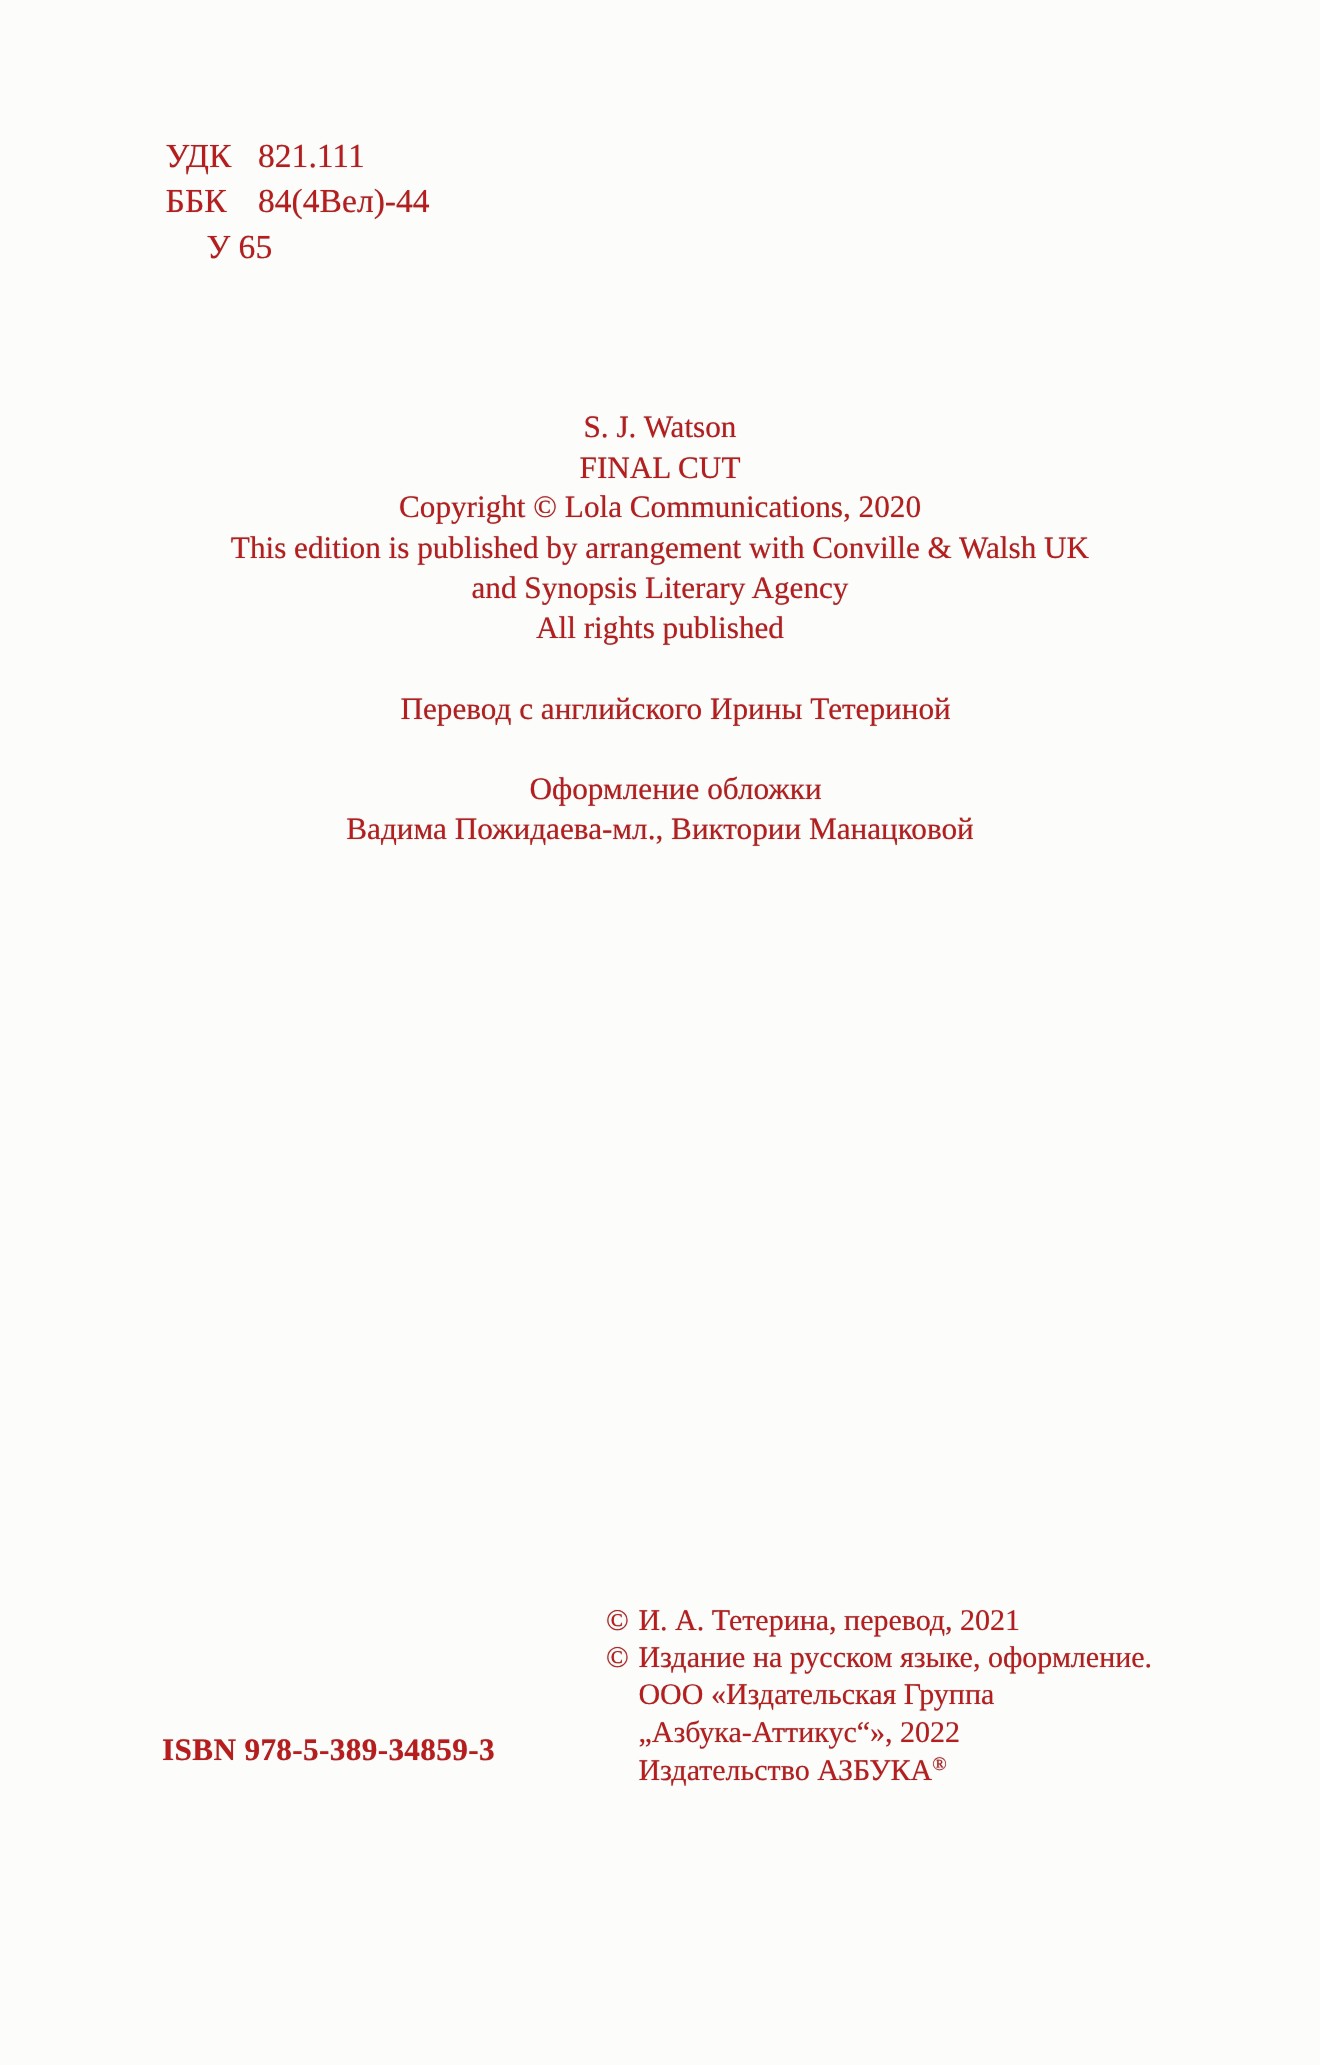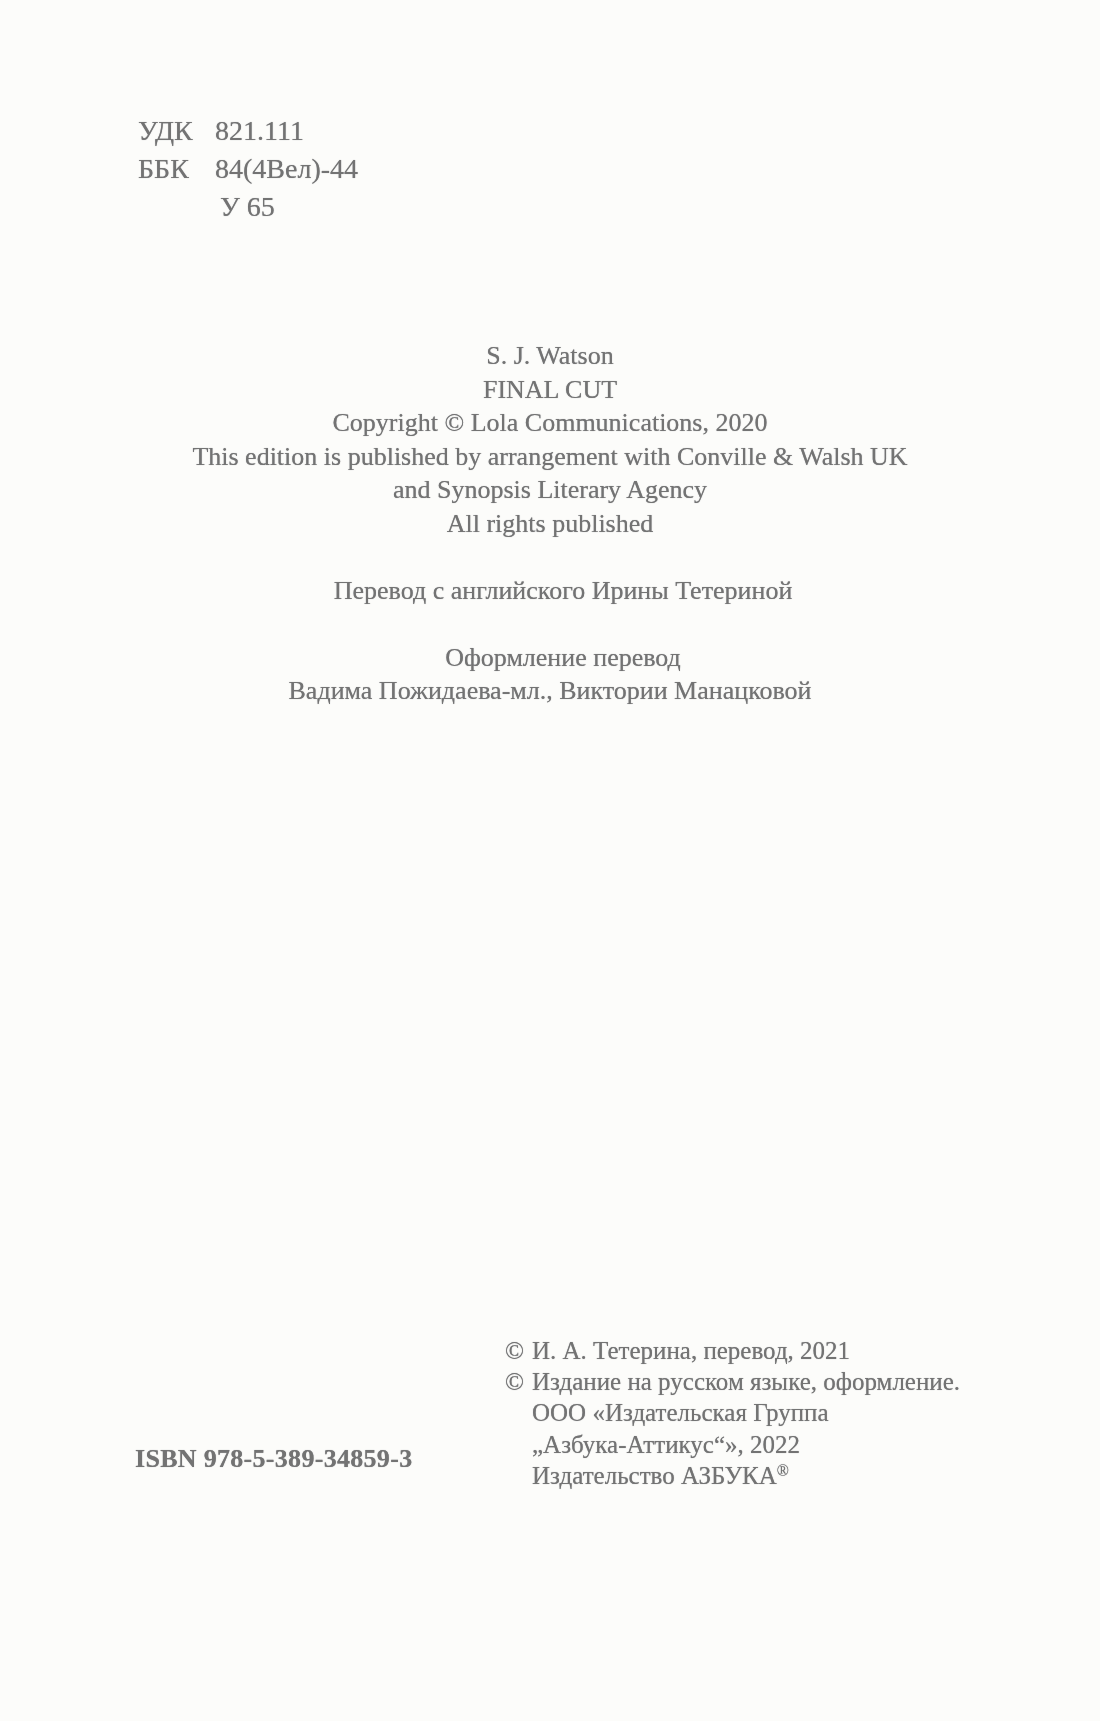--- a/index.html
+++ b/index.html
@@ -6,40 +6,40 @@
     margin: 0;
     padding: 0;
     background: #ffffff;
   }
   .page {
     position: relative;
     width: 1100px;
     height: 1721px;
     background: #fcfcfa;
     font-family: "Liberation Serif", serif;
-    color: #737373;
+    color: #b91c1c;
     text-shadow: 0 0 0.8px rgba(48,51,58,0.55);
     overflow: hidden;
   }
 
   
   .classification {
     position: absolute;
     left: 138px;
     top: 112px;
     font-size: 28px;
     line-height: 38px;
     white-space: nowrap;
   }
   .class-label {
     display: inline-block;
     width: 77px;
   }
   .author-code {
-    margin-left: 82px;
+    margin-left: 34px;
   }
 
   
   .center-block {
     position: absolute;
     left: 0;
     top: 339px;
     width: 1100px;
     text-align: center;
     font-size: 26px;
@@ -103,21 +103,21 @@
   </div>
 
   <div class="center-block">
     <div>S. J. Watson</div>
     <div>FINAL CUT</div>
     <div>Copyright © Lola Communications, 2020</div>
     <div>This edition is published by arrangement with Conville &amp; Walsh UK</div>
     <div>and Synopsis Literary Agency</div>
     <div>All rights published</div>
     <div class="gap-before">Перевод с английского Ирины Тетериной</div>
-    <div class="gap-before">Оформление перевод</div>
+    <div class="gap-before">Оформление обложки</div>
     <div>Вадима Пожидаева-мл., Виктории Манацковой</div>
   </div>
 
   <div class="credits">
     <div class="credit-line">
       <span class="credit-marker">©</span><span>И. А. Тетерина, перевод, 2021</span>
     </div>
     <div class="credit-line">
       <span class="credit-marker">©</span><span>Издание на русском языке, оформление.</span>
     </div>

